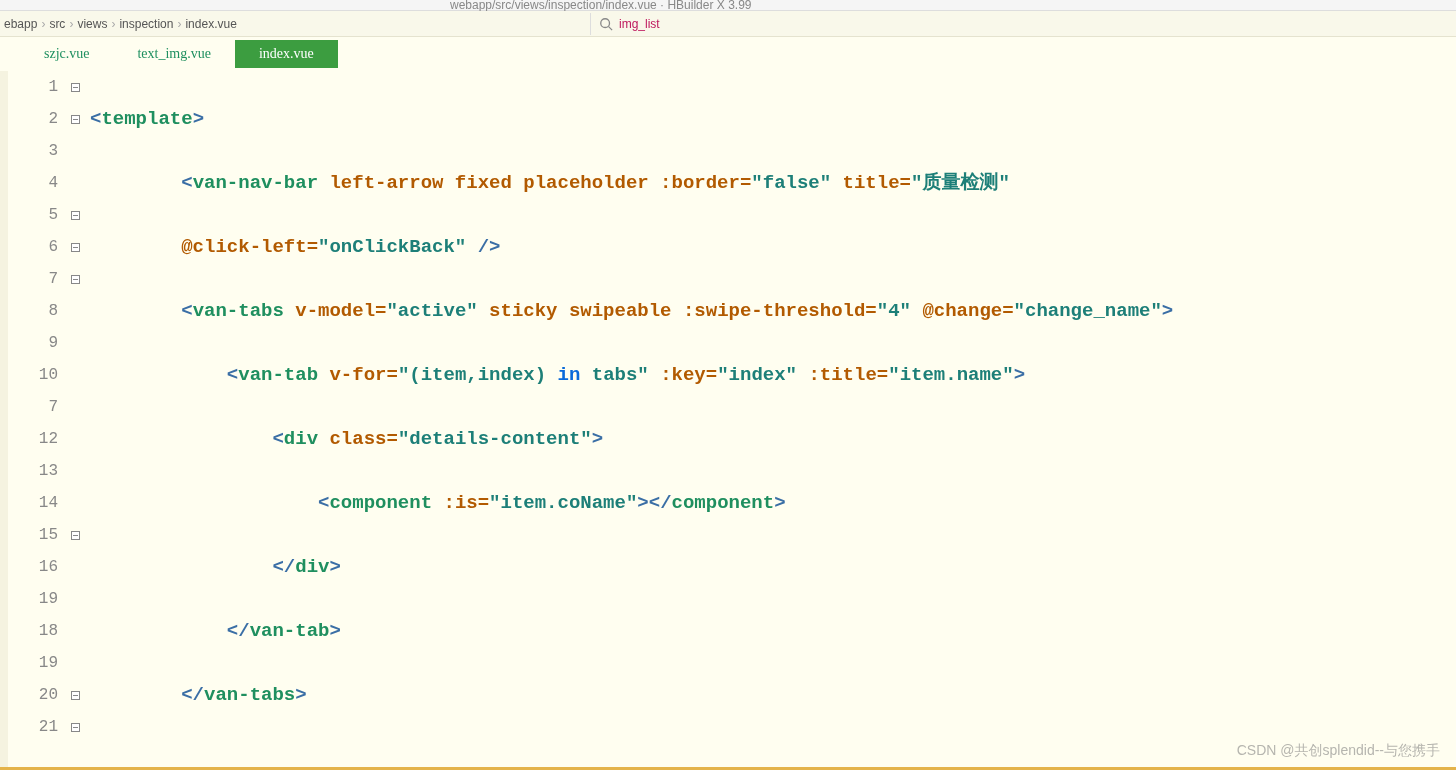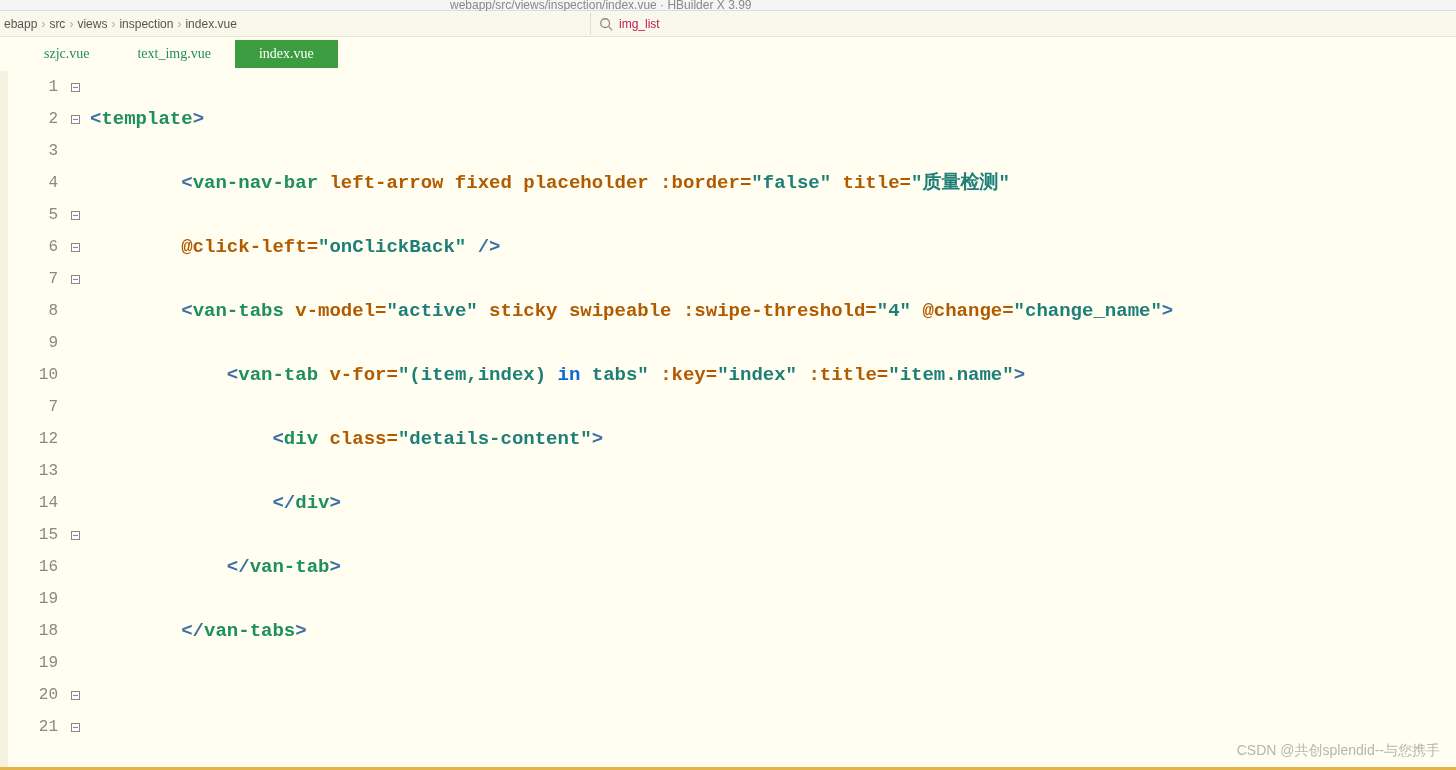--- a/index.html
+++ b/index.html
@@ -279,20 +279,21 @@
         <div class="fold-box"></div>
       </div>
   </div>
   <div class="code">
 <div class="code-line"><span class="br">&lt;</span><span class="tag">template</span><span class="br">&gt;</span></div>
 <div class="code-line"><span>        </span><span class="br">&lt;</span><span class="tag">van-nav-bar</span><span class="attr"> left-arrow fixed placeholder </span><span class="attr">:border=</span><span class="str">"false"</span><span class="attr"> title=</span><span class="str">"质量检测"</span></div>
 <div class="code-line"><span>        </span><span class="attr">@click-left=</span><span class="str">"onClickBack"</span><span class="br"> /&gt;</span></div>
 <div class="code-line"><span>        </span><span class="br">&lt;</span><span class="tag">van-tabs</span><span class="attr"> v-model=</span><span class="str">"active"</span><span class="attr"> sticky swipeable </span><span class="attr">:swipe-threshold=</span><span class="str">"4"</span><span class="attr"> @change=</span><span class="str">"change_name"</span><span class="br">&gt;</span></div>
 <div class="code-line"><span>            </span><span class="br">&lt;</span><span class="tag">van-tab</span><span class="attr"> v-for=</span><span class="str">"(item,index) </span><span class="kw2">in</span><span class="str"> tabs"</span><span class="attr"> :key=</span><span class="str">"index"</span><span class="attr"> :title=</span><span class="str">"item.name"</span><span class="br">&gt;</span></div>
 <div class="code-line"><span>                </span><span class="br">&lt;</span><span class="tag">div</span><span class="attr"> class=</span><span class="str">"details-content"</span><span class="br">&gt;</span></div>
+<div class="code-line"><span>                    </span><span class="br">&lt;</span><span class="tag">component</span><span class="attr"> :is=</span><span class="str">"item.coName"</span><span class="br">&gt;&lt;/</span><span class="tag">component</span><span class="br">&gt;</span></div>
 <div class="code-line"><span>                </span><span class="br">&lt;/</span><span class="tag">div</span><span class="br">&gt;</span></div>
 <div class="code-line"><span>            </span><span class="br">&lt;/</span><span class="tag">van-tab</span><span class="br">&gt;</span></div>
 <div class="code-line"><span>        </span><span class="br">&lt;/</span><span class="tag">van-tabs</span><span class="br">&gt;</span></div>
 
 
 
 
 
 
 

